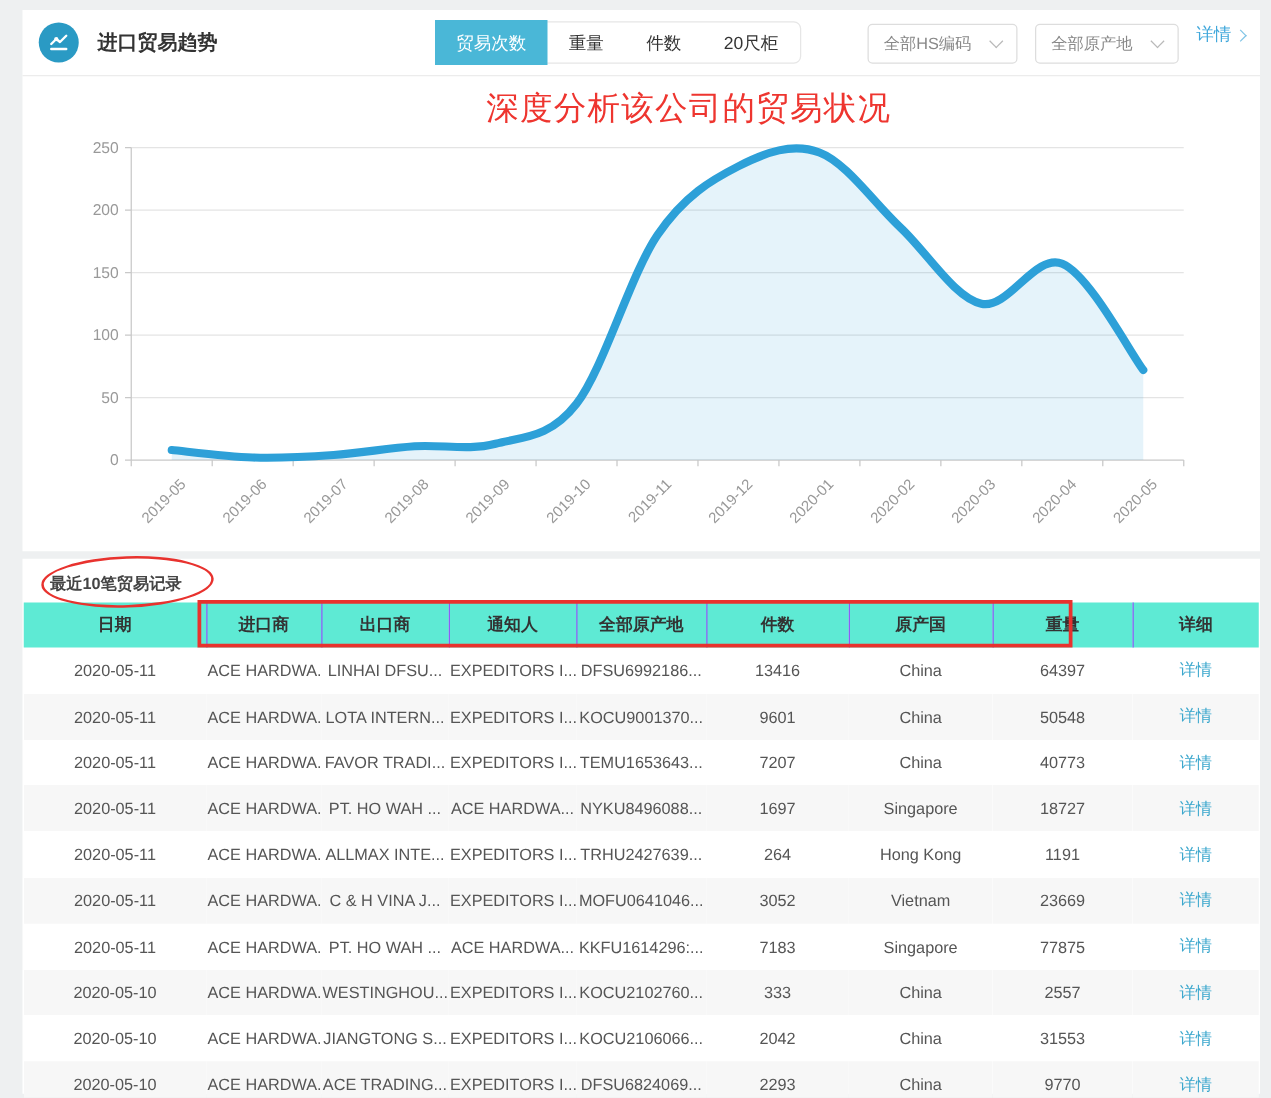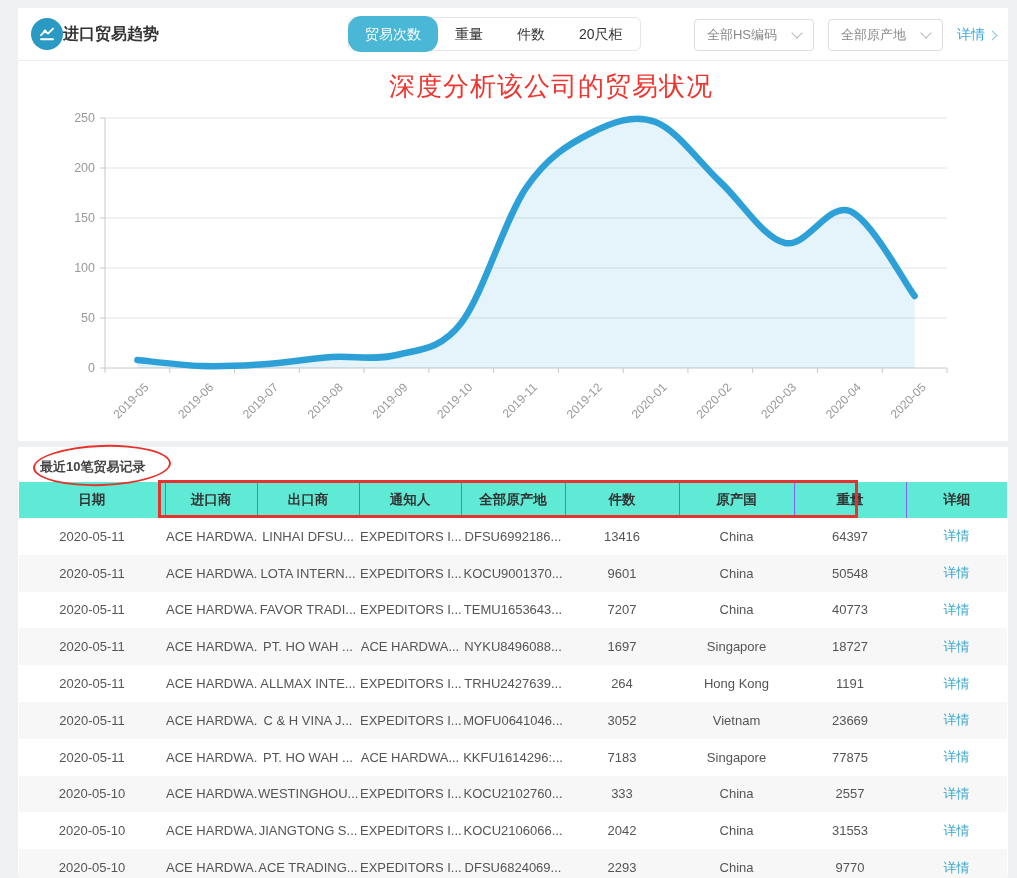--- a/index.html
+++ b/index.html
@@ -3,26 +3,26 @@
 <meta charset="utf-8">
 <style>
   html,body{margin:0;padding:0;width:1017px;height:878px;overflow:hidden;
     background:#eef0f1;font-family:"Liberation Sans","DejaVu Sans",sans-serif;}
   .card{background:#fff;margin-left:18px;width:990px;position:relative;}
   
   #card-top{margin-top:8px;height:433px;}
   .hd{height:52px;display:flex;align-items:center;border-bottom:1px solid #ececec;position:relative;}
   .hd-icon{width:32px;height:32px;border-radius:50%;background:#2a9ac4;margin-left:13px;
     display:flex;align-items:center;justify-content:center;flex:0 0 auto;}
-  .hd-title{font-size:16px;font-weight:bold;color:#333;margin-left:0;}
+  .hd-title{font-size:16px;font-weight:bold;color:#333;margin-left:15px;}
   .tabs{position:absolute;left:330px;top:9px;display:flex;align-items:center;
     border:1px solid #e6e6e6;border-radius:6px;background:#fff;height:34px;box-sizing:border-box;}
   .tab{font-size:14px;color:#333;padding:0 17px;height:34px;line-height:34px;cursor:pointer;}
-  .tab.active{background:#4ab7d7;color:#fff;border-radius:13px;margin:-1px 0 -1px -1px;height:36px;line-height:36px;}
-  .filters{position:absolute;right:12px;top:11px;display:flex;align-items:center;gap:14px;padding-left:24px;}
+  .tab.active{background:#4ab7d7;color:#fff;border-radius:0;margin:-1px 0 -1px -1px;height:36px;line-height:36px;}
+  .filters{position:absolute;right:12px;top:11px;display:flex;align-items:flex-start;gap:14px;padding-left:24px;}
   .select-box{height:30px;border:1px solid #ddd;border-radius:4px;display:flex;align-items:center;
     padding:0 12px;font-size:13px;color:#888;gap:16px;background:#fff;cursor:pointer;}
   .chev-down{width:7px;height:7px;border-right:1.5px solid #b9b9b9;border-bottom:1.5px solid #b9b9b9;
     transform:rotate(45deg);margin-top:-4px;}
   .hd-detail{display:flex;align-items:center;gap:4px;color:#3fa7db;font-size:14px;cursor:pointer;}
   .chev-right{width:6px;height:6px;border-top:1.5px solid #7fc4e6;border-right:1.5px solid #7fc4e6;
     transform:rotate(45deg);}
   
   #chart-wrap{position:relative;height:381px;}
   #chart-note{position:absolute;left:327px;top:8px;width:412px;text-align:center;

